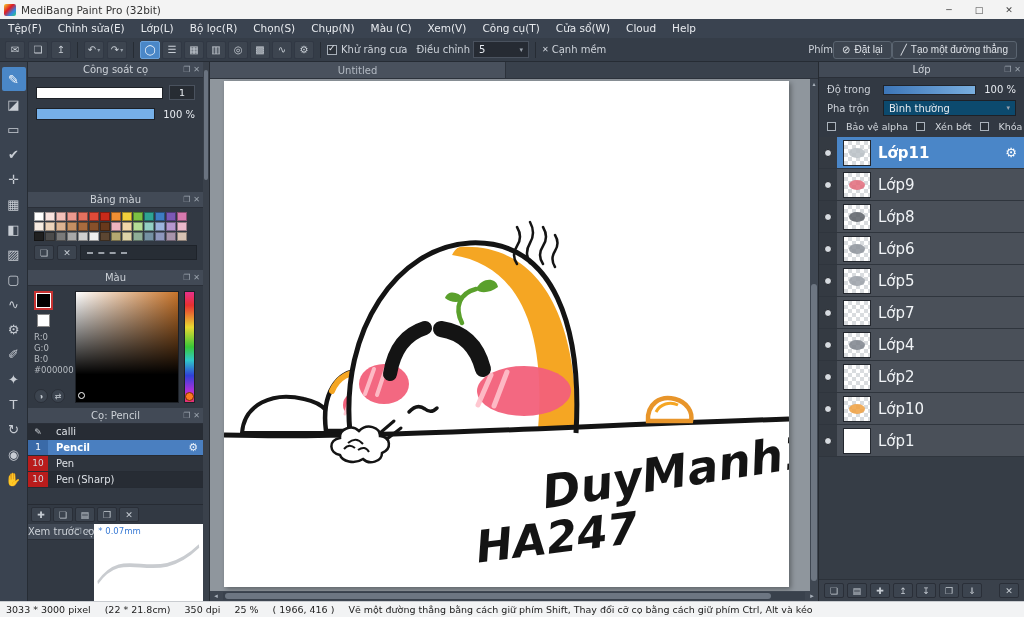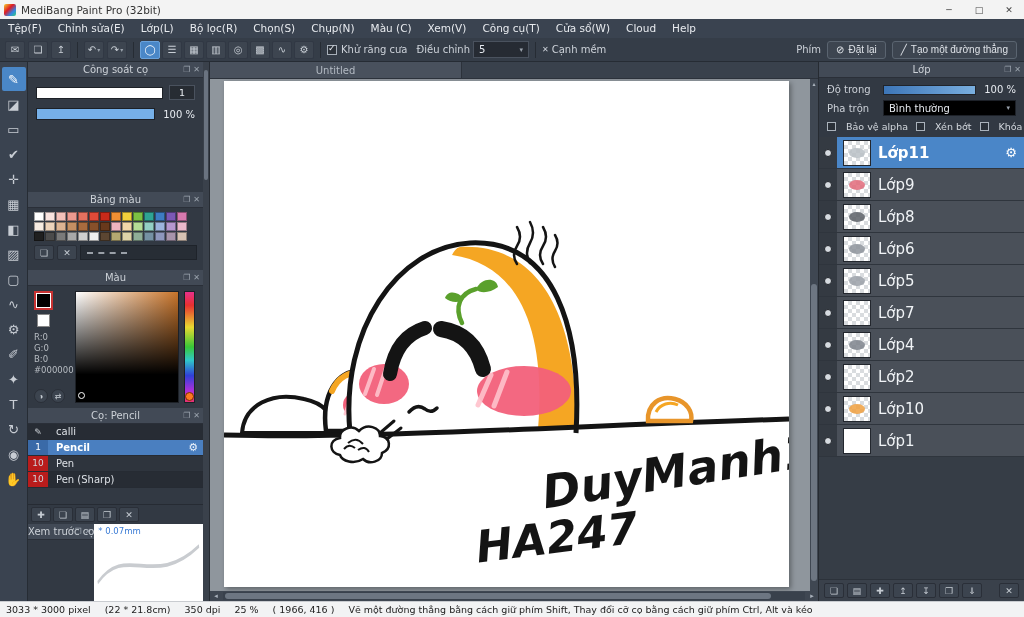--- a/index.html
+++ b/index.html
@@ -23,21 +23,21 @@
   .tb-btn { width:20px; height:18px; background:#3d4550; border:1px solid #313844; border-radius:2px; color:#c9cfd6; font-size:10px; display:flex; align-items:center; justify-content:center; padding:0; }
   .tb-btn.active { background:#4a87c7; border-color:#69a2dc; color:#fff; }
   .tb-btn .arr { font-size:6px; margin-left:1px; color:#9aa2ac; }
   .sep { width:1px; height:16px; background:#262c34; margin:0 3px; }
   .tb-label { color:#cdd2d9; font-size:10px; white-space:nowrap; }
   .tb-check { display:flex; align-items:center; gap:4px; }
   .cb { width:10px; height:10px; border:1px solid #a8b0ba; background:#2c323a; position:relative; }
   .cb.checked::after { content:"✓"; position:absolute; left:0; top:-3px; color:#e8eef5; font-size:9px; }
   .tb-select { width:56px; height:17px; background:#262b33; border:1px solid #4a525e; color:#e6eaef; font-size:10px; display:flex; align-items:center; padding:0 5px; }
   .tb-select .arr { margin-left:auto; font-size:7px; color:#9aa2ac; }
-  .tb-right { margin-left:auto; display:flex; align-items:center; gap:6px; padding-right:2px; }
+  .tb-right { margin-left:auto; display:flex; align-items:center; padding-right:2px; }
   .tb-pill { height:18px; padding:0 8px; background:#3d4550; border:1px solid #5a6470; border-radius:3px; color:#dfe3e8; font-size:10px; display:flex; align-items:center; gap:4px; }
 
   
   .main { flex:1; display:flex; min-height:0; }
 
   
   .toolstrip { width:28px; background:#3a4350; border-right:1px solid #262c34; display:flex; flex-direction:column; align-items:center; padding-top:5px; gap:1px; }
   .tool { width:24px; height:24px; border-radius:2px; color:#c8cdd4; font-size:13px; display:flex; align-items:center; justify-content:center; }
   .tool.selected { background:#4a87c7; color:#fff; }
 
@@ -95,40 +95,40 @@
   .brush-foot { margin-top:auto; height:20px; display:flex; align-items:center; gap:2px; padding:0 3px; background:#323943; border-top:1px solid #262b33; }
 
   .preview-panel { flex:1; display:flex; flex-direction:row; min-height:0; }
   .preview-body { flex:1; background:#ffffff; position:relative; }
   .preview-size { position:absolute; top:2px; left:4px; font-size:8.5px; color:#3a7bd5; }
   .preview-body svg { display:block; width:100%; height:100%; }
 
   
   .canvas-area { flex:1; display:flex; flex-direction:column; background:#8f969d; min-width:0; }
   .tabbar { height:17px; flex:0 0 auto; background:#39414c; border-bottom:1px solid #2c323b; display:flex; }
-  .tab { width:252px; background:#49515d; border-right:1px solid #2c323b; color:#b3bac3; font-size:10px; display:flex; align-items:center; justify-content:center; }
+  .tab { width:296px; background:#49515d; border-right:1px solid #2c323b; color:#b3bac3; font-size:10px; display:flex; align-items:center; justify-content:center; }
   .canvas-wrap { flex:1; position:relative; overflow:hidden; }
   .sheet { position:absolute; left:14px; top:2px; width:565px; height:506px; background:#fff; box-shadow:2px 2px 5px rgba(0,0,0,.35); }
   .sheet svg { display:block; width:100%; height:100%; }
   .vscroll { position:absolute; right:0; top:0; bottom:0; width:8px; background:#3f4752; display:flex; flex-direction:column; align-items:center; }
   .vscroll .sa { font-size:6px; color:#aab2bc; line-height:10px; }
   .vthumb { position:absolute; left:1px; width:6px; top:40%; height:58%; background:#6d7682; border-radius:3px; }
   .hscroll { height:10px; flex:0 0 auto; background:#3f4752; display:flex; align-items:center; }
   .scr-arrow { width:12px; text-align:center; font-size:7px; color:#aab2bc; }
   .htrack { flex:1; height:8px; background:#39414c; position:relative; margin:0 1px; }
   .hthumb { position:absolute; left:2px; right:34px; top:1px; bottom:1px; background:#6d7682; border-radius:3px; }
 
   
   .rightpanel { width:206px; background:#323943; border-left:1px solid #262b32; display:flex; flex-direction:column; }
   .lp-controls { padding:6px 8px 5px; display:flex; flex-direction:column; gap:5px; }
   .lp-row { display:flex; align-items:center; gap:6px; }
   .lp-label { width:50px; font-size:10px; color:#ccd1d8; }
   .lp-slider { flex:1; height:10px; border:1px solid #20242b; background:linear-gradient(to right,#3d76b8,#79aede); }
   .lp-val { width:34px; text-align:right; font-size:10px; color:#e6eaef; }
-  .lp-select { flex:1; height:16px; background:#000000; border:1px solid #1d2128; color:#e6eaef; font-size:10px; display:flex; align-items:center; padding:0 5px; }
+  .lp-select { flex:1; height:16px; background:#0c4a6e; border:1px solid #1d2128; color:#e6eaef; font-size:10px; display:flex; align-items:center; padding:0 5px; }
   .lp-select .arr { margin-left:auto; font-size:7px; color:#9aa2ac; }
   .lp-checks { display:flex; gap:8px; align-items:center; }
   .chk { display:flex; align-items:center; gap:10px; font-size:9.5px; color:#d2d7dd; white-space:nowrap; }
   .box { width:9px; height:9px; border:1px solid #aab2bb; background:#2a3038; }
 
   .layer-list { flex:1; background:#363d46; overflow:hidden; display:flex; flex-direction:column; }
   .layer-row { height:32px; flex:0 0 auto; display:flex; align-items:center; background:#4a5059; border-bottom:1px solid #2f353d; }
   .layer-row.selected { background:#4a86c8; }
   .eyecell { width:18px; height:100%; background:#343a42; display:flex; align-items:center; justify-content:center; }
   .eyedot { width:8px; height:8px; border-radius:50%; background:#d6dbe0; border:1px solid #20242a; }

